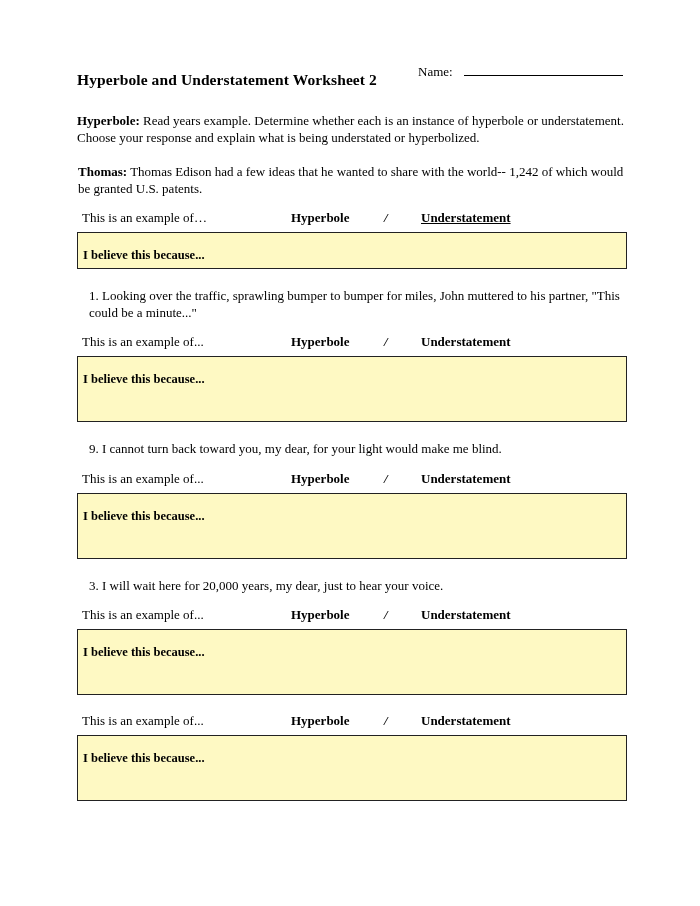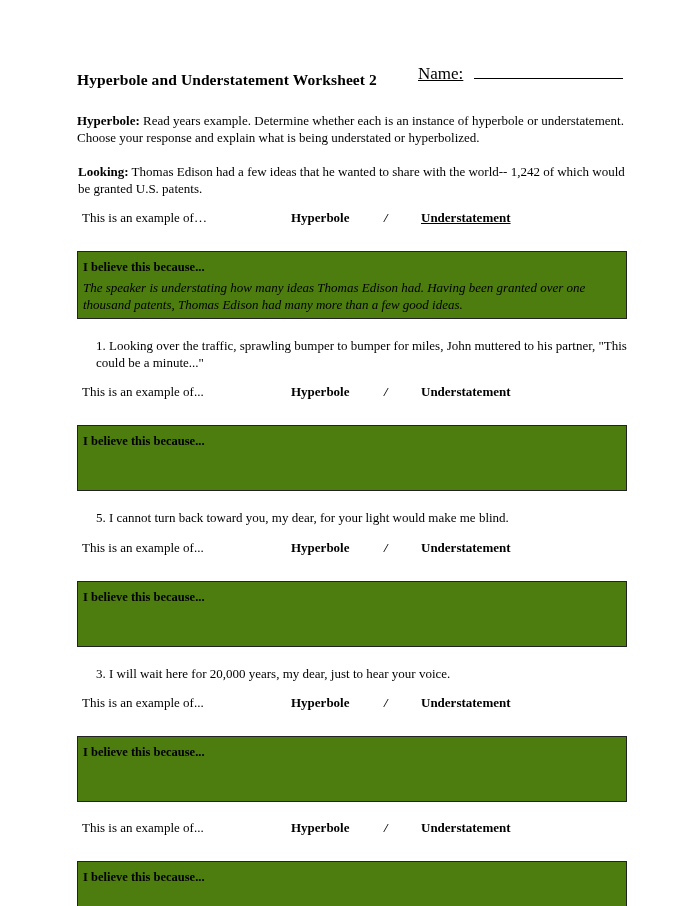--- a/index.html
+++ b/index.html
@@ -27,24 +27,23 @@
   
   .name-row {
     position: absolute;
     left: 418px;
     top: 64px;
     display: flex;
     align-items: baseline;
     width: 205px;
   }
   .name-label {
-    font-size: 17px;
+    font-size: 13px;
     white-space: nowrap;
     margin-right: 11px;
-    text-decoration: underline;
   }
   .name-rule {
     flex: 1 1 auto;
     border-bottom: 1px solid #000;
     height: 11px;
   }
 
   
   .title {
     position: absolute;
@@ -110,24 +109,24 @@
   .choice-opt.understatement {
     flex: 0 0 auto;
   }
   .selected {
     text-decoration: underline;
   }
 
   
   .resp-box {
     border: 1.5px solid #222222;
-    margin-top: 25px;
+    margin-top: 6px;
     box-sizing: border-box;
-    padding: 8px 5px 4px 5px;
-    background: #4d7c0f;
+    padding: 15px 5px 4px 5px;
+    background: #fef9c3;
   }
   .resp-box.empty {
     height: 66px;
   }
   .resp-label {
     font-size: 12.5px;
     font-weight: bold;
     line-height: 1.25;
   }
   .resp-answer {
@@ -137,21 +136,21 @@
     margin-top: 3px;
   }
 
   
   .question {
     margin-top: 18px;
   }
   .question .qtext {
     font-size: 13px;
     line-height: 1.33;
-    margin-left: 19px;
+    margin-left: 12px;
   }
 </style>
 </head>
 <body>
 
 <div class="page">
 
   <div class="name-row">
     <span class="name-label">Name:</span>
     <span class="name-rule"></span>
@@ -159,50 +158,49 @@
 
   <div class="title">Hyperbole and Understatement Worksheet 2</div>
 
   <div class="content">
 
     <p class="directions">
       <span class="lead">Hyperbole:</span><span> Read years example. Determine whether each is an instance of hyperbole or understatement. Choose your response and explain what is being understated or hyperbolized.</span>
     </p>
 
     <p class="example-stem">
-      <span class="lead">Looking:</span><span>  Thomas Edison had a few ideas that he wanted to share with the world-- 1,242 of which would be granted U.S. patents.</span>
+      <span class="lead">Thomas:</span><span>  Thomas Edison had a few ideas that he wanted to share with the world-- 1,242 of which would be granted U.S. patents.</span>
     </p>
 
     <div class="choice-row">
       <span class="choice-prompt">This is an example of…</span>
       <span class="choice-opt hyperbole">Hyperbole</span>
       <span class="choice-sep">/</span>
       <span class="choice-opt understatement selected">Understatement</span>
     </div>
 
     <div class="resp-box">
       <div class="resp-label">I believe this because...</div>
-      <div class="resp-answer">The speaker is understating how many ideas Thomas Edison had. Having been granted over one thousand patents, Thomas Edison had many more than a few good ideas.</div>
     </div>
 
     <div class="question">
       <div class="qtext">1.  Looking over the traffic, sprawling bumper to bumper for miles, John muttered to his partner, "This could be a minute..."</div>
       <div class="choice-row">
         <span class="choice-prompt">This is an example of...</span>
         <span class="choice-opt hyperbole">Hyperbole</span>
         <span class="choice-sep">/</span>
         <span class="choice-opt understatement">Understatement</span>
       </div>
       <div class="resp-box empty">
         <div class="resp-label">I believe this because...</div>
       </div>
     </div>
 
     <div class="question">
-      <div class="qtext">5.  I cannot turn back toward you, my dear, for your light would make me blind.</div>
+      <div class="qtext">9.  I cannot turn back toward you, my dear, for your light would make me blind.</div>
       <div class="choice-row">
         <span class="choice-prompt">This is an example of...</span>
         <span class="choice-opt hyperbole">Hyperbole</span>
         <span class="choice-sep">/</span>
         <span class="choice-opt understatement">Understatement</span>
       </div>
       <div class="resp-box empty">
         <div class="resp-label">I believe this because...</div>
       </div>
     </div>

